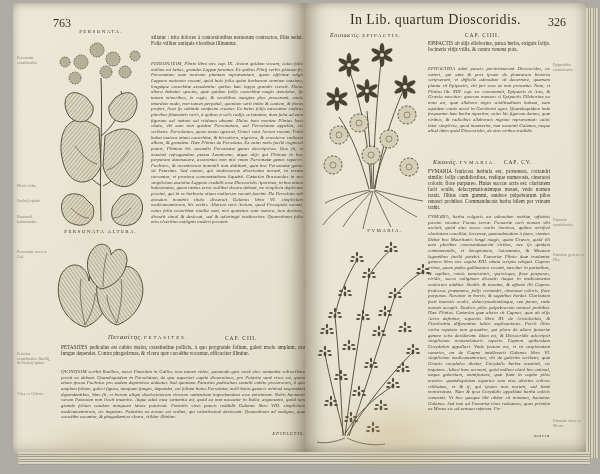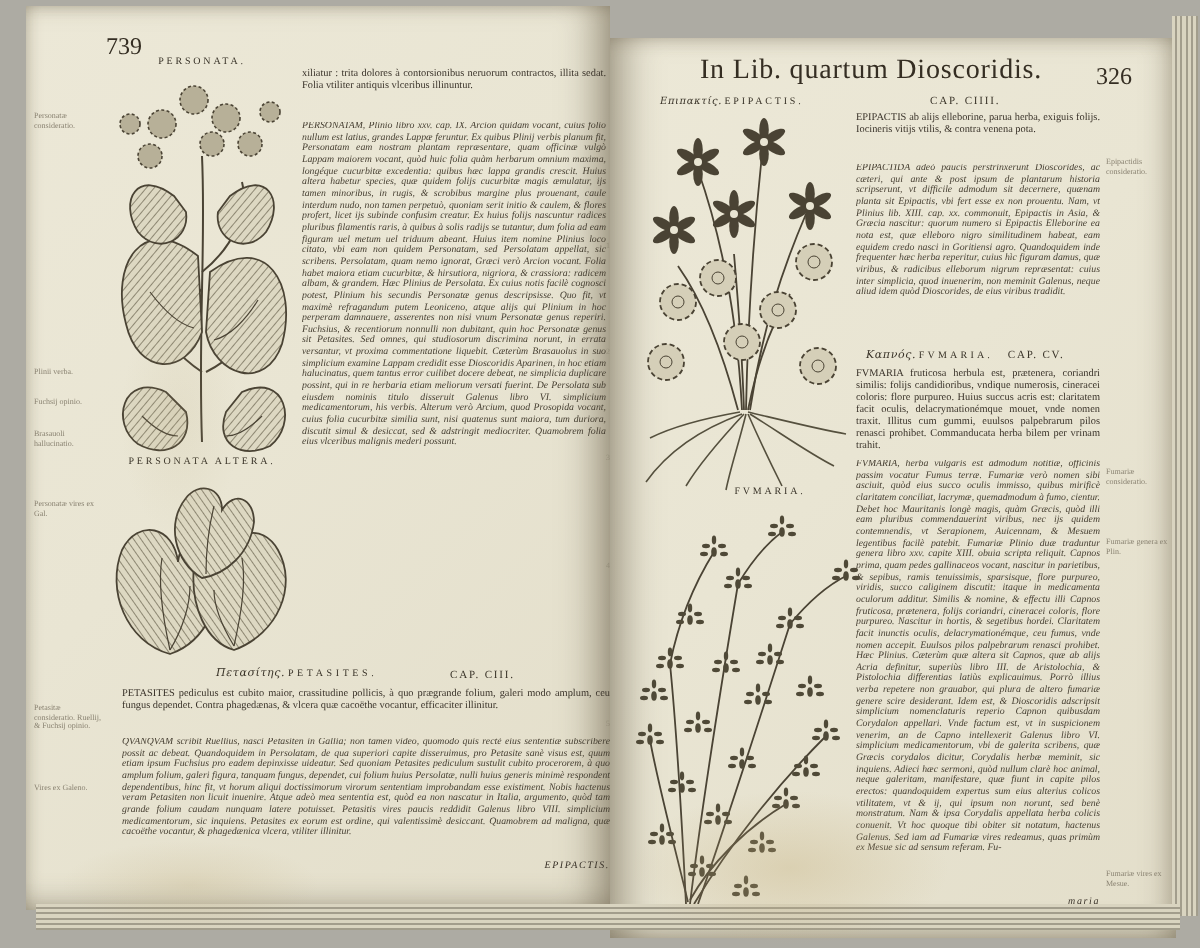--- a/index.html
+++ b/index.html
@@ -1,21 +1,21 @@
 <!DOCTYPE html>
 <html><head>
 <meta charset="utf-8">
 <style>
   html,body{margin:0;padding:0;}
   body{font-family:"Liberation Serif","DejaVu Serif",serif;}
   .scan{position:relative;width:600px;height:474px;background:#adaba3;overflow:hidden;}
   .page{position:absolute;background:linear-gradient(135deg,#ece8d7 0%,#e9e5d3 45%,#e3deca 100%);}
   .page-left{left:13px;top:3px;width:292px;height:452px;
     box-shadow:inset -16px 0 18px -9px rgba(92,82,60,.55), inset 4px 0 8px -4px rgba(120,110,88,.45), inset 0 -12px 14px -9px rgba(120,110,90,.45), inset 0 6px 8px -6px rgba(120,110,90,.35);}
-  .page-right{left:305px;top:19px;width:283px;height:450px;
+  .page-right{left:305px;top:3px;width:283px;height:450px;
     box-shadow:inset 16px 0 18px -9px rgba(92,82,60,.5), inset -10px 0 14px -7px rgba(120,110,88,.6), inset 0 -12px 14px -9px rgba(120,110,90,.45), inset 0 6px 8px -6px rgba(120,110,90,.3);}
   .edge-right{position:absolute;left:586px;top:8px;width:13px;height:450px;
     background:repeating-linear-gradient(90deg,#d9d4c0 0 1.6px,#a29d8c 1.6px 2.6px);}
   .edge-bottom{position:absolute;left:18px;top:452px;width:572px;height:13px;
     background:repeating-linear-gradient(180deg,#d9d4c0 0 1.6px,#a29d8c 1.6px 2.6px);}
   .stain{position:absolute;pointer-events:none;}
   .runhead{position:absolute;color:#352e23;white-space:nowrap;}
   .title{font-size:14px;letter-spacing:.4px;}
   .pnum{font-size:12px;}
   .cap{color:#3a3429;font-size:5px;letter-spacing:1.4px;white-space:nowrap;}
@@ -31,21 +31,21 @@
   .sechead{position:absolute;white-space:nowrap;color:#3a3429;}
   .abs{position:absolute;}
   svg{display:block;}
 </style>
 </head>
 <body>
 
 <div class="scan">
 
   <div class="page page-left">
-    <div class="runhead pnum abs" style="left:40px;top:13px;">739</div>
+    <div class="runhead pnum abs" style="left:40px;top:13px;">763</div>
 
     <div class="mnote" style="left:4px;top:53px;">Personatæ consideratio.</div>
     <div class="mnote" style="left:4px;top:181px;">Plinii verba.</div>
     <div class="mnote" style="left:4px;top:196px;">Fuchsij opinio.</div>
     <div class="mnote" style="left:4px;top:212px;">Brasauoli hallucinatio.</div>
     <div class="mnote" style="left:4px;top:247px;">Personatæ vires ex Gal.</div>
     <div class="mnote" style="left:4px;top:349px;">Petasitæ consideratio. Ruellij, &amp; Fuchsij opinio.</div>
     <div class="mnote" style="left:4px;top:389px;">Vires ex Galeno.</div>
 
     <div class="lnum" style="left:290px;top:117px;">10</div>

